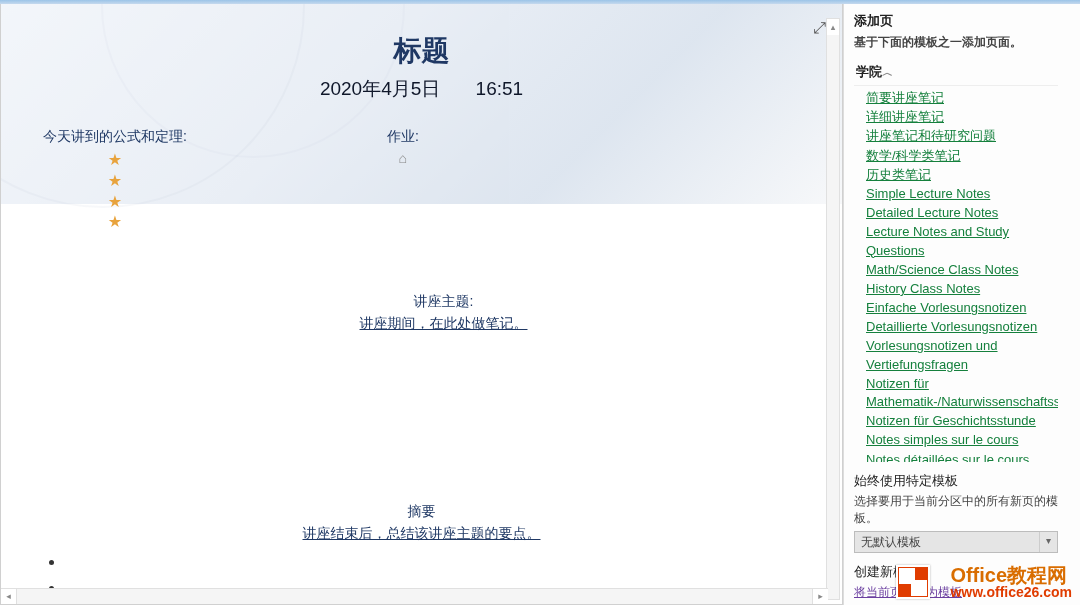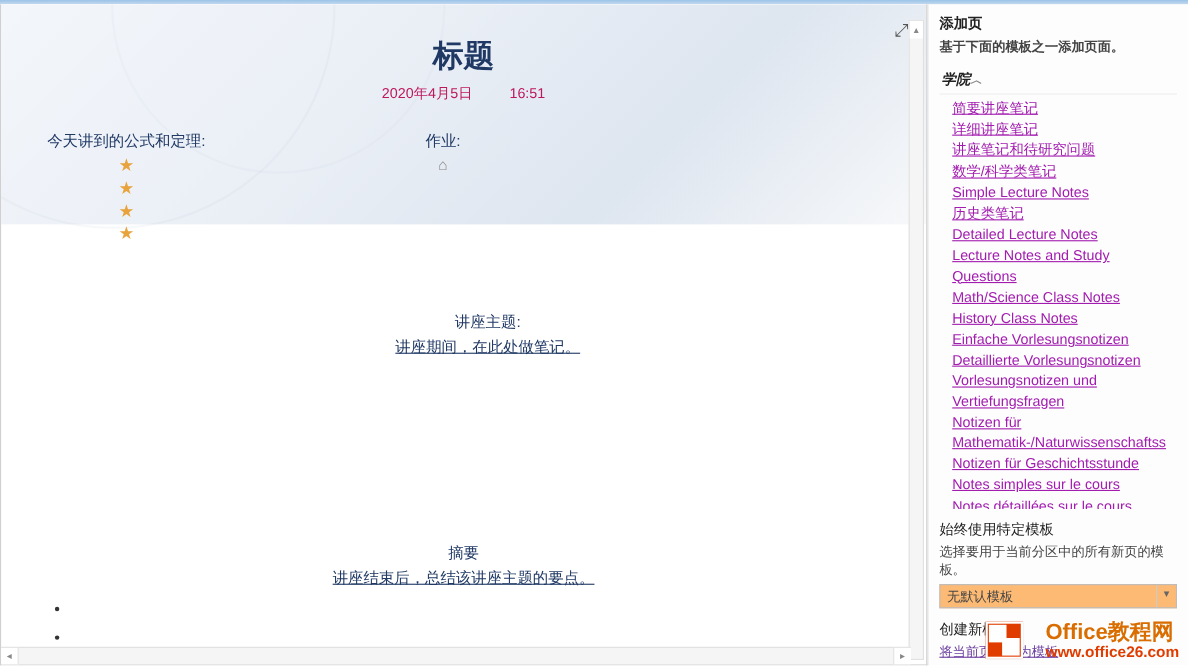--- a/index.html
+++ b/index.html
@@ -6,50 +6,50 @@
     body { font-family: "Microsoft YaHei", "Segoe UI", sans-serif; width: 1080px; height: 605px; overflow: hidden; position: relative; background: #fff; }
     .top-bar { height: 4px; background: linear-gradient(to bottom, #9bc4e8, #c5d9ee); }
     .main-layout { display: flex; height: calc(100% - 4px); }
     .note-area { flex: 1; position: relative; background: #fff; overflow: hidden; border: 1px solid #d0d0d0; border-top: none; }
     .note-bg { position: absolute; top: 0; left: 0; right: 0; height: 200px; background: linear-gradient(135deg, #e8eef7 0%, #d5dfed 40%, #bccce0 70%, #f0f2f5 100%); opacity: 0.5; z-index: 0; }
     .note-bg::before { content: ''; position: absolute; width: 400px; height: 400px; border: 2px solid rgba(100,120,160,0.1); border-radius: 50%; left: -100px; top: -200px; }
     .note-bg::after { content: ''; position: absolute; width: 300px; height: 300px; border: 2px solid rgba(100,120,160,0.08); border-radius: 50%; left: 100px; top: -150px; }
     .expand-btn { position: absolute; top: 15px; right: 16px; z-index: 2; color: #555; cursor: pointer; font-size: 16px; }
     .note-content { position: relative; z-index: 1; padding: 28px 42px; height: 100%; overflow-y: auto; text-align: center; }
     .note-title { color: #1f3864; font-size: 28px; font-weight: bold; margin-bottom: 6px; }
-    .note-date-row { color: #be185d; font-size: 13px; }
+    .note-date-row { color: #0f172a; font-size: 19px; }
     .note-date-row span:first-child { margin-right: 30px; }
     .section { margin-top: 26px; }
     .two-col { display: flex; gap: 200px; }
     .sec-heading { color: #1f3864; font-weight: normal; font-size: 14px; margin-bottom: 4px; }
     .stars { color: #e8a33d; font-size: 16px; line-height: 1.3; }
     .stars span { display: block; }
     .body-text { color: #1f3864; font-size: 14px; text-decoration: underline; }
     .home-icon { color: #888; font-size: 14px; margin-top: 4px; }
     .summary-sec { margin-top: 170px; }
     .bullet-list { margin-left: 22px; margin-top: 6px; color: #333; }
     .bullet-list li { line-height: 1.6; min-height: 16px; }
     .note-scroll { position: absolute; right: 2px; top: 14px; bottom: 4px; width: 14px; background: #f5f5f5; border: 1px solid #e0e0e0; z-index: 3; }
     .note-scroll .arrow { height: 16px; text-align: center; font-size: 9px; color: #888; line-height: 16px; background: #fff; }
     .note-hscroll { position: absolute; bottom: 0; left: 0; right: 14px; height: 16px; background: #f5f5f5; border-top: 1px solid #e0e0e0; z-index: 3; display: flex; }
     .note-hscroll .harrow { width: 16px; text-align: center; font-size: 9px; color: #888; line-height: 14px; background: #fff; }
     .note-hscroll .harrow:first-child { border-right: 1px solid #e0e0e0; }
     .note-hscroll .htrack { flex: 1; }
     .note-hscroll .harrow:last-child { border-left: 1px solid #e0e0e0; }
-    .side-panel { width: 237px; background: #fdfdfd; border-left: 1px solid #ddd; padding: 8px 10px 4px 10px; font-size: 13px; display: flex; flex-direction: column; }
+    .side-panel { width: 237px; background: #fdfdfd; border-left: 1px solid #ddd; padding: 8px 22px 4px 10px; font-size: 13px; display: flex; flex-direction: column; }
     .side-panel h3 { font-size: 13px; font-weight: bold; color: #222; margin-bottom: 4px; }
     .side-sub { color: #444; font-size: 12px; margin-bottom: 8px; font-weight: bold; }
-    .cat-header { display: flex; align-items: center; padding: 4px 2px; font-weight: bold; color: #222; border-bottom: 1px solid #eee; font-style: italic; }
+    .cat-header { display: flex; align-items: center; padding: 4px 2px; font-weight: bold; color: #222; border-bottom: 1px solid #eee; }
     .chev { color: #888; font-size: 11px; }
     .tpl-list { overflow-y: auto; flex: 1; padding: 2px 0 2px 12px; max-height: 430px; }
-    .tpl-list a { display: block; color: #a21caf; text-decoration: underline; font-size: 13px; line-height: 1.4; margin: 1px 0; cursor: pointer; }
+    .tpl-list a { display: block; color: #15803d; text-decoration: underline; font-size: 13px; line-height: 1.4; margin: 1px 0; cursor: pointer; }
     .section-block { margin-top: 10px; }
     .section-block h4 { font-size: 13px; font-weight: normal; color: #222; margin-bottom: 3px; }
     .section-block .desc { font-size: 12px; color: #444; margin-bottom: 4px; }
-    .combo { display: flex; border: 1px solid #bcbcbc; background: #fdba74; height: 22px; }
+    .combo { display: flex; border: 1px solid #bcbcbc; background: #e5e5e5; height: 22px; }
     .combo .sel { flex: 1; font-size: 12px; color: #444; padding: 2px 6px; }
     .combo .drop { width: 18px; border-left: 1px solid #ccc; text-align: center; font-size: 10px; color: #666; line-height: 18px; }
     .link-action { color: #6b3fa0; text-decoration: underline; font-size: 12px; cursor: pointer; }
     .watermark { position: absolute; bottom: 6px; right: 8px; z-index: 10; display: flex; align-items: center; gap: 20px; font-family: Arial; pointer-events: none; }
     .wm-logo { width: 34px; height: 34px; background: #e03c00; position: relative; border: 2px solid #fff; box-shadow: 0 0 2px rgba(0,0,0,0.3); }
     .wm-logo::before { content: ''; position: absolute; width: 16px; height: 16px; background: #fff; top: 1px; left: 1px; }
     .wm-logo::after { content: ''; position: absolute; width: 16px; height: 16px; background: #fff; bottom: 1px; right: 1px; }
     .wm-text { display: flex; flex-direction: column; line-height: 1; }
     .wm-top { color: #d96d00; font-size: 20px; font-weight: bold; }
     .wm-bot { color: #e03c00; font-size: 14px; font-weight: bold; }
@@ -114,22 +114,22 @@
     <div class="side-sub">基于下面的模板之一添加页面。</div>
     <div class="cat-header">
       <span>学院</span>
       <span class="chev">︿</span>
     </div>
     <div class="tpl-list">
       <a>简要讲座笔记</a>
       <a>详细讲座笔记</a>
       <a>讲座笔记和待研究问题</a>
       <a>数学/科学类笔记</a>
+      <a>历史类笔记</a>
       <a>Simple Lecture Notes</a>
-      <a>历史类笔记</a>
       <a>Detailed Lecture Notes</a>
       <a>Lecture Notes and Study Questions</a>
       <a>Math/Science Class Notes</a>
       <a>History Class Notes</a>
       <a>Einfache Vorlesungsnotizen</a>
       <a>Detaillierte Vorlesungsnotizen</a>
       <a>Vorlesungsnotizen und Vertiefungsfragen</a>
       <a>Notizen für Mathematik-/Naturwissenschaftss</a>
       <a>Notizen für Geschichtsstunde</a>
       <a>Notes simples sur le cours</a>

